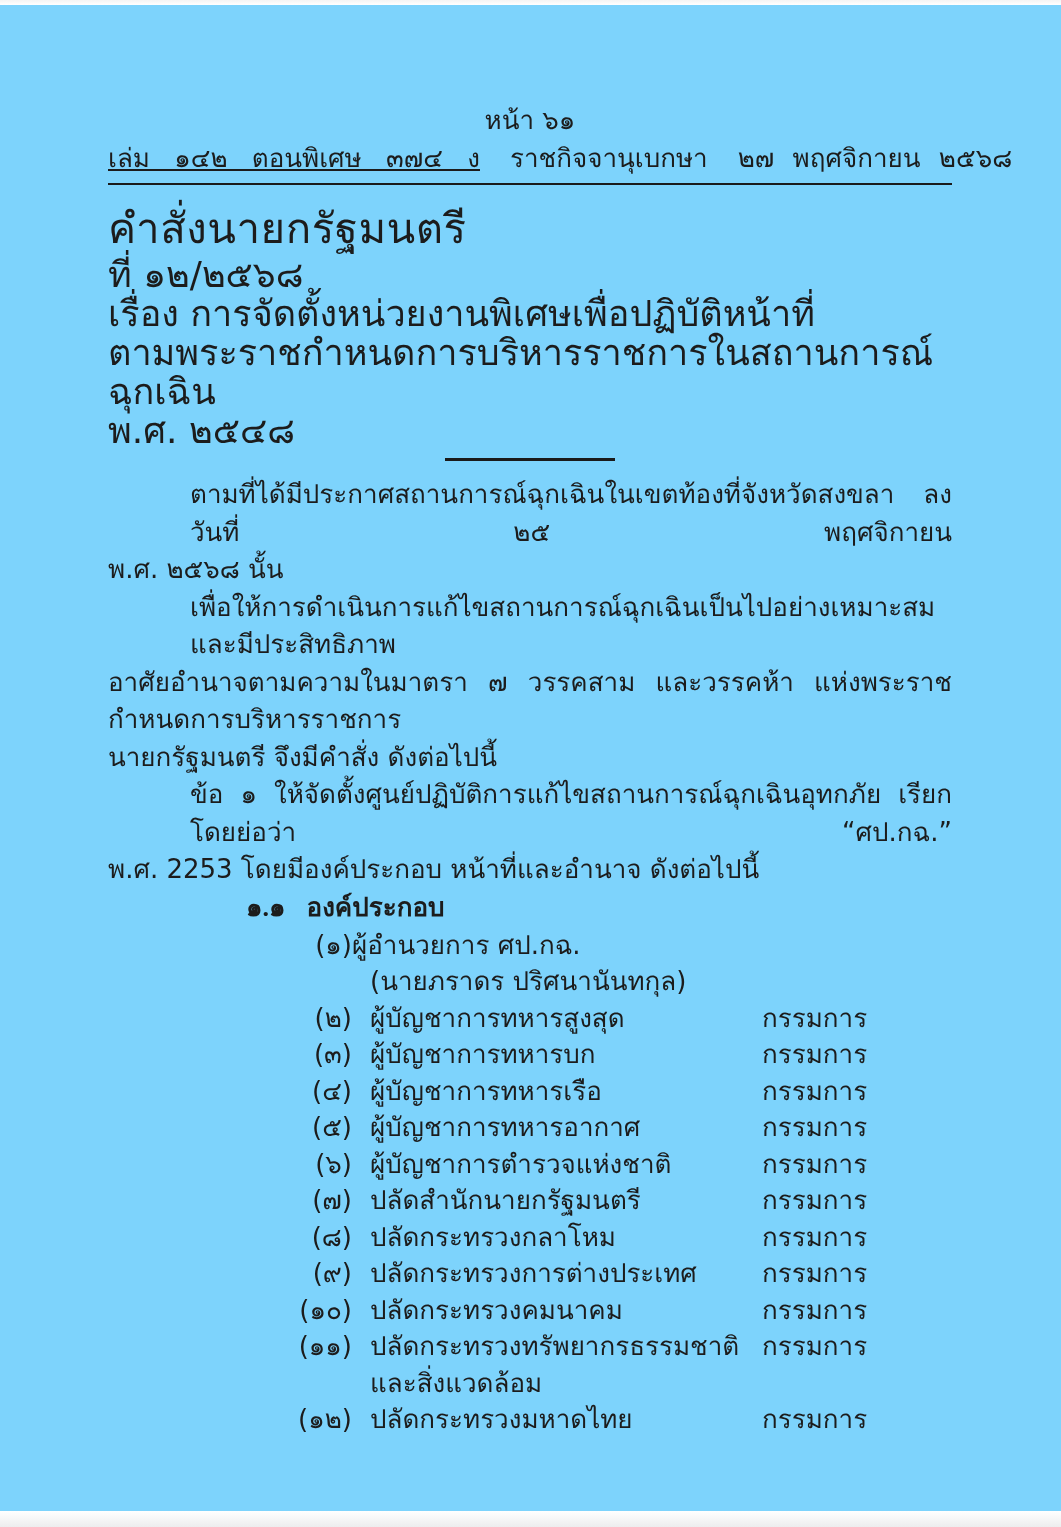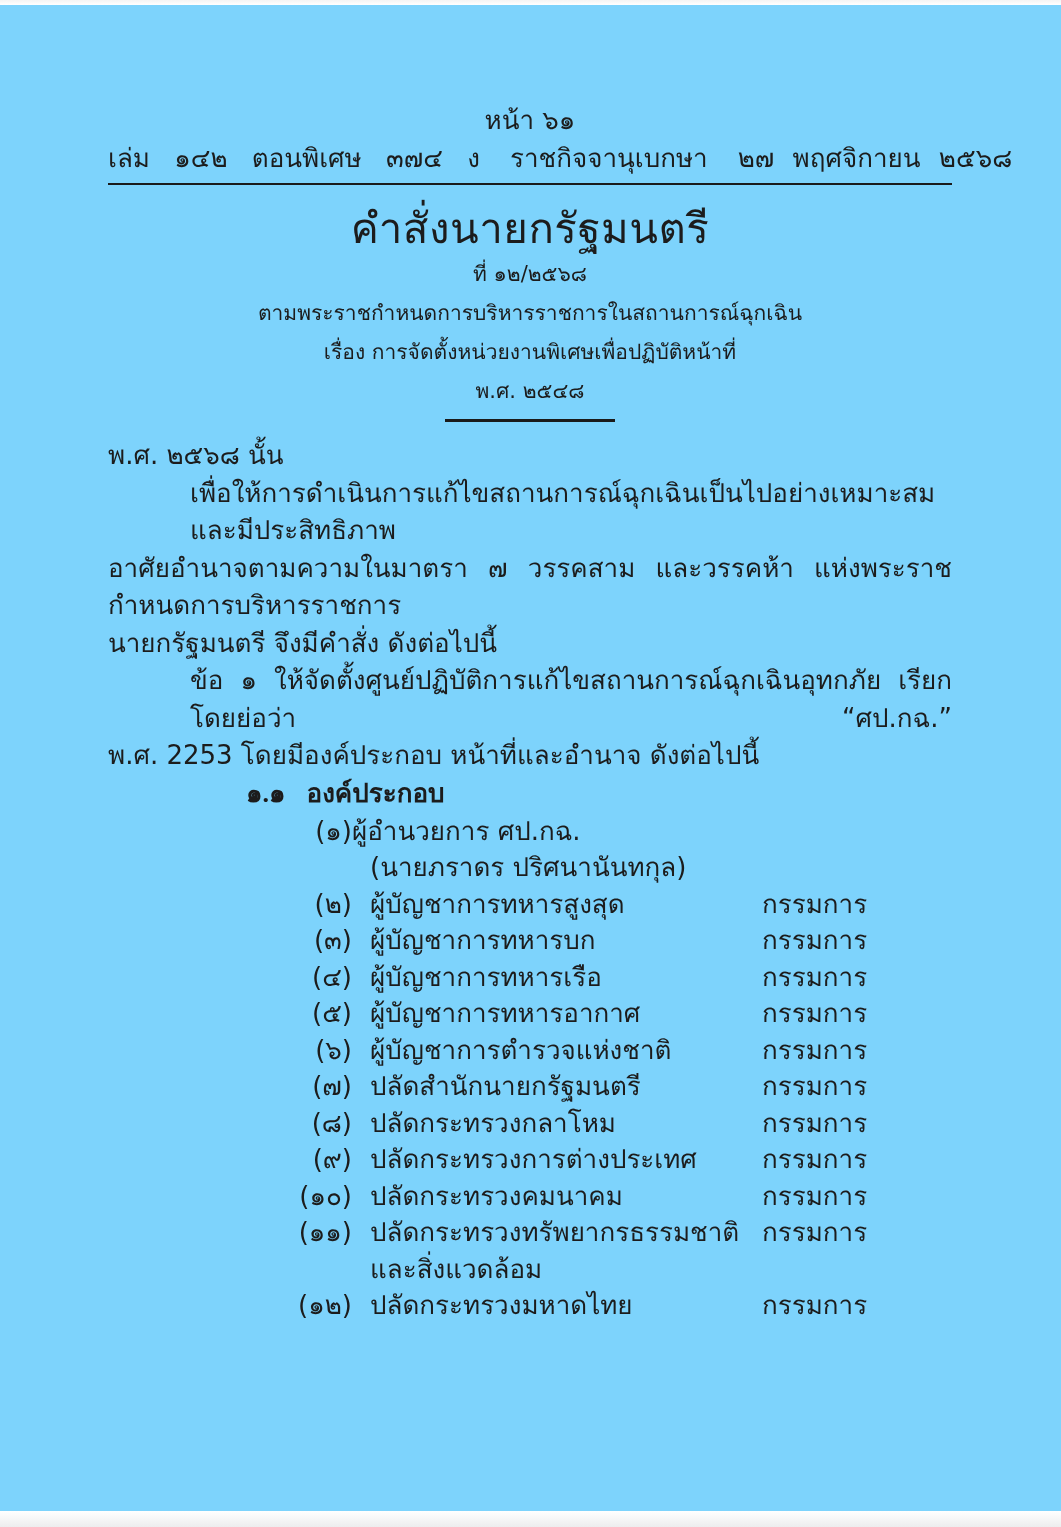--- a/index.html
+++ b/index.html
@@ -43,38 +43,38 @@
   }
   .masthead {
     display: grid;
     grid-template-columns: 1fr auto 1fr;
     align-items: baseline;
     margin-top: 6px;
     font-size: 26px;
     line-height: 32px;
     white-space: nowrap;
   }
-  .mh-left  { text-align: left;  word-spacing: 16px; }
+  .mh-left  { text-align: left;  word-spacing: 16px; text-decoration: underline; }
   .mh-center{ text-align: center; padding: 0 30px; }
   .mh-right { text-align: center; word-spacing: 10px; }
   .rule {
     margin-top: 9px;
     border-top: 2px solid #1a1a1a;
   }
 
   
-  .title-block { text-align: center; }
+  .title-block { }
   .t-main {
     margin-top: 18px;
     font-size: 42px;
     line-height: 52px;
     letter-spacing: 0.5px;
   }
   .t-sub {
-    font-size: 21px;
+    font-size: 36px;
     line-height: 39px;
   }
   .title-divider {
     width: 170px;
     margin: 8px auto 0 auto;
     border-top: 3px solid #1a1a1a;
   }
 
   
   .body-text {
@@ -118,27 +118,28 @@
     <div class="masthead">
       <div class="mh-left">เล่ม ๑๔๒ ตอนพิเศษ ๓๗๔ ง</div>
       <div class="mh-center">ราชกิจจานุเบกษา</div>
       <div class="mh-right">๒๗ พฤศจิกายน ๒๕๖๘</div>
     </div>
     <div class="rule"></div>
 
     <div class="title-block">
       <div class="t-main">คำสั่งนายกรัฐมนตรี</div>
       <div class="t-sub">ที่ ๑๒/๒๕๖๘</div>
+      <div class="t-sub">เรื่อง การจัดตั้งหน่วยงานพิเศษเพื่อปฏิบัติหน้าที่</div>
       <div class="t-sub">ตามพระราชกำหนดการบริหารราชการในสถานการณ์ฉุกเฉิน</div>
-      <div class="t-sub">เรื่อง การจัดตั้งหน่วยงานพิเศษเพื่อปฏิบัติหน้าที่</div>
       <div class="t-sub">พ.ศ. ๒๕๔๘</div>
       <div class="title-divider"></div>
     </div>
 
     <div class="body-text">
+      <div class="bline indent fill">ตามที่ได้มีประกาศสถานการณ์ฉุกเฉินในเขตท้องที่จังหวัดสงขลา ลงวันที่ ๒๕ พฤศจิกายน</div>
       <div class="bline">พ.ศ. ๒๕๖๘ นั้น</div>
 
       <div class="bline indent fill">เพื่อให้การดำเนินการแก้ไขสถานการณ์ฉุกเฉินเป็นไปอย่างเหมาะสมและมีประสิทธิภาพ</div>
       <div class="bline fill">อาศัยอำนาจตามความในมาตรา ๗ วรรคสาม และวรรคห้า แห่งพระราชกำหนดการบริหารราชการ</div>
       <div class="bline">นายกรัฐมนตรี จึงมีคำสั่ง ดังต่อไปนี้</div>
 
       <div class="bline indent fill">ข้อ ๑ ให้จัดตั้งศูนย์ปฏิบัติการแก้ไขสถานการณ์ฉุกเฉินอุทกภัย เรียกโดยย่อว่า “ศป.กฉ.”</div>
       <div class="bline">พ.ศ. 2253 โดยมีองค์ประกอบ หน้าที่และอำนาจ ดังต่อไปนี้</div>
     </div>
 

